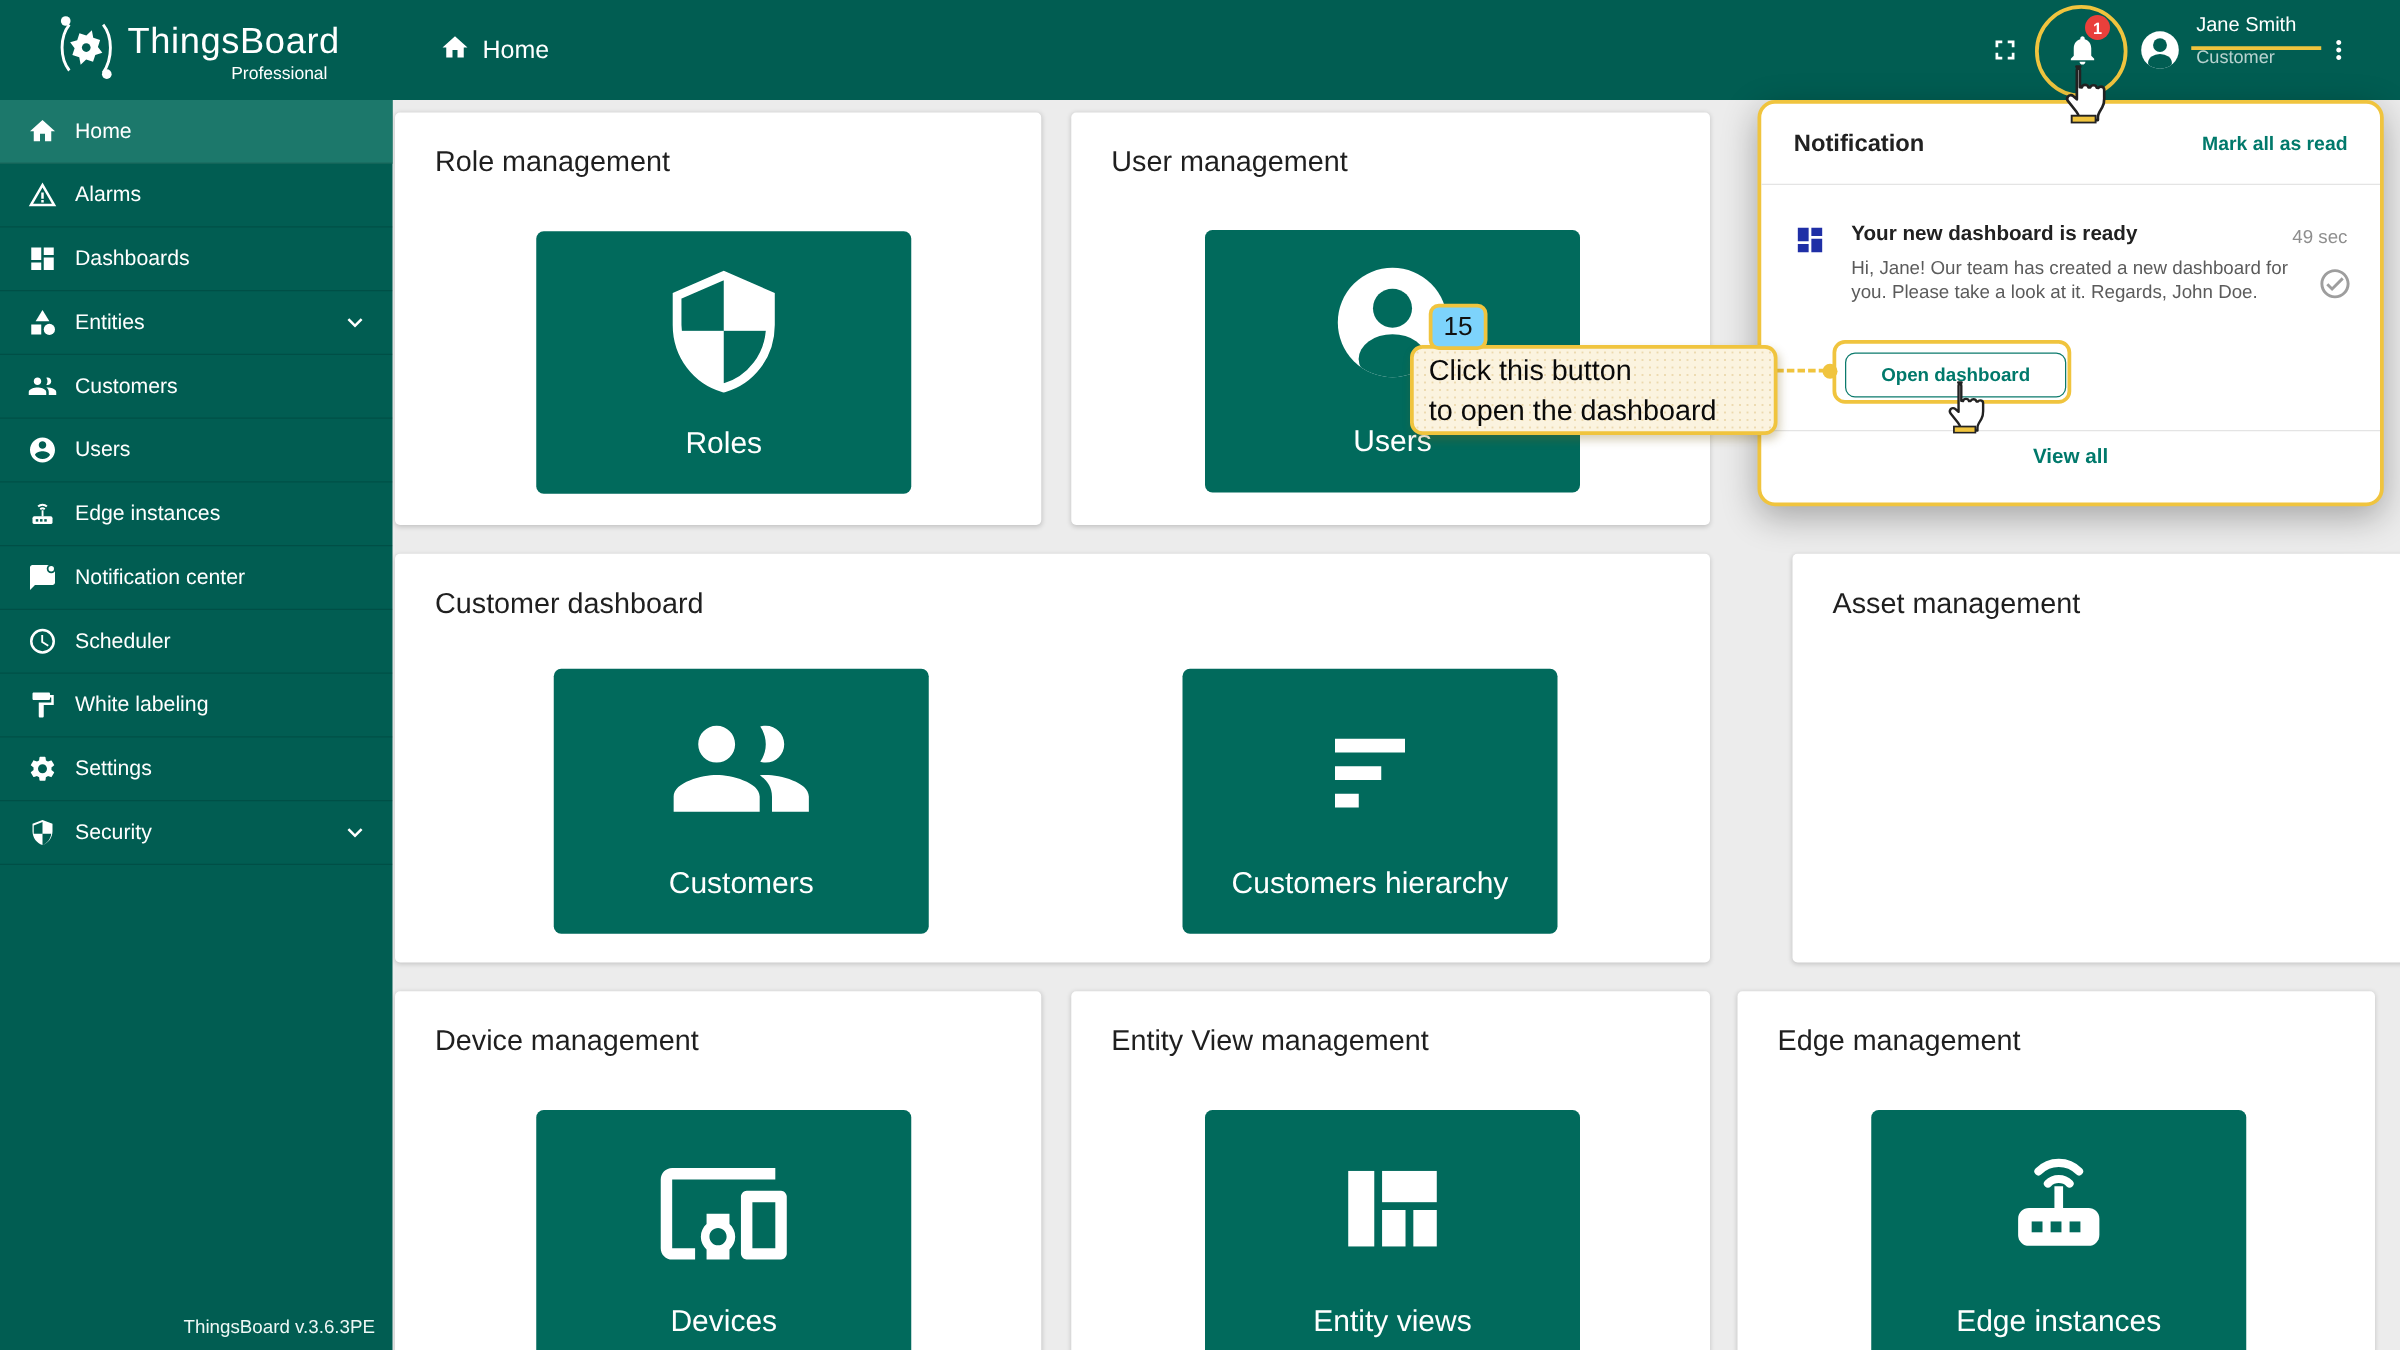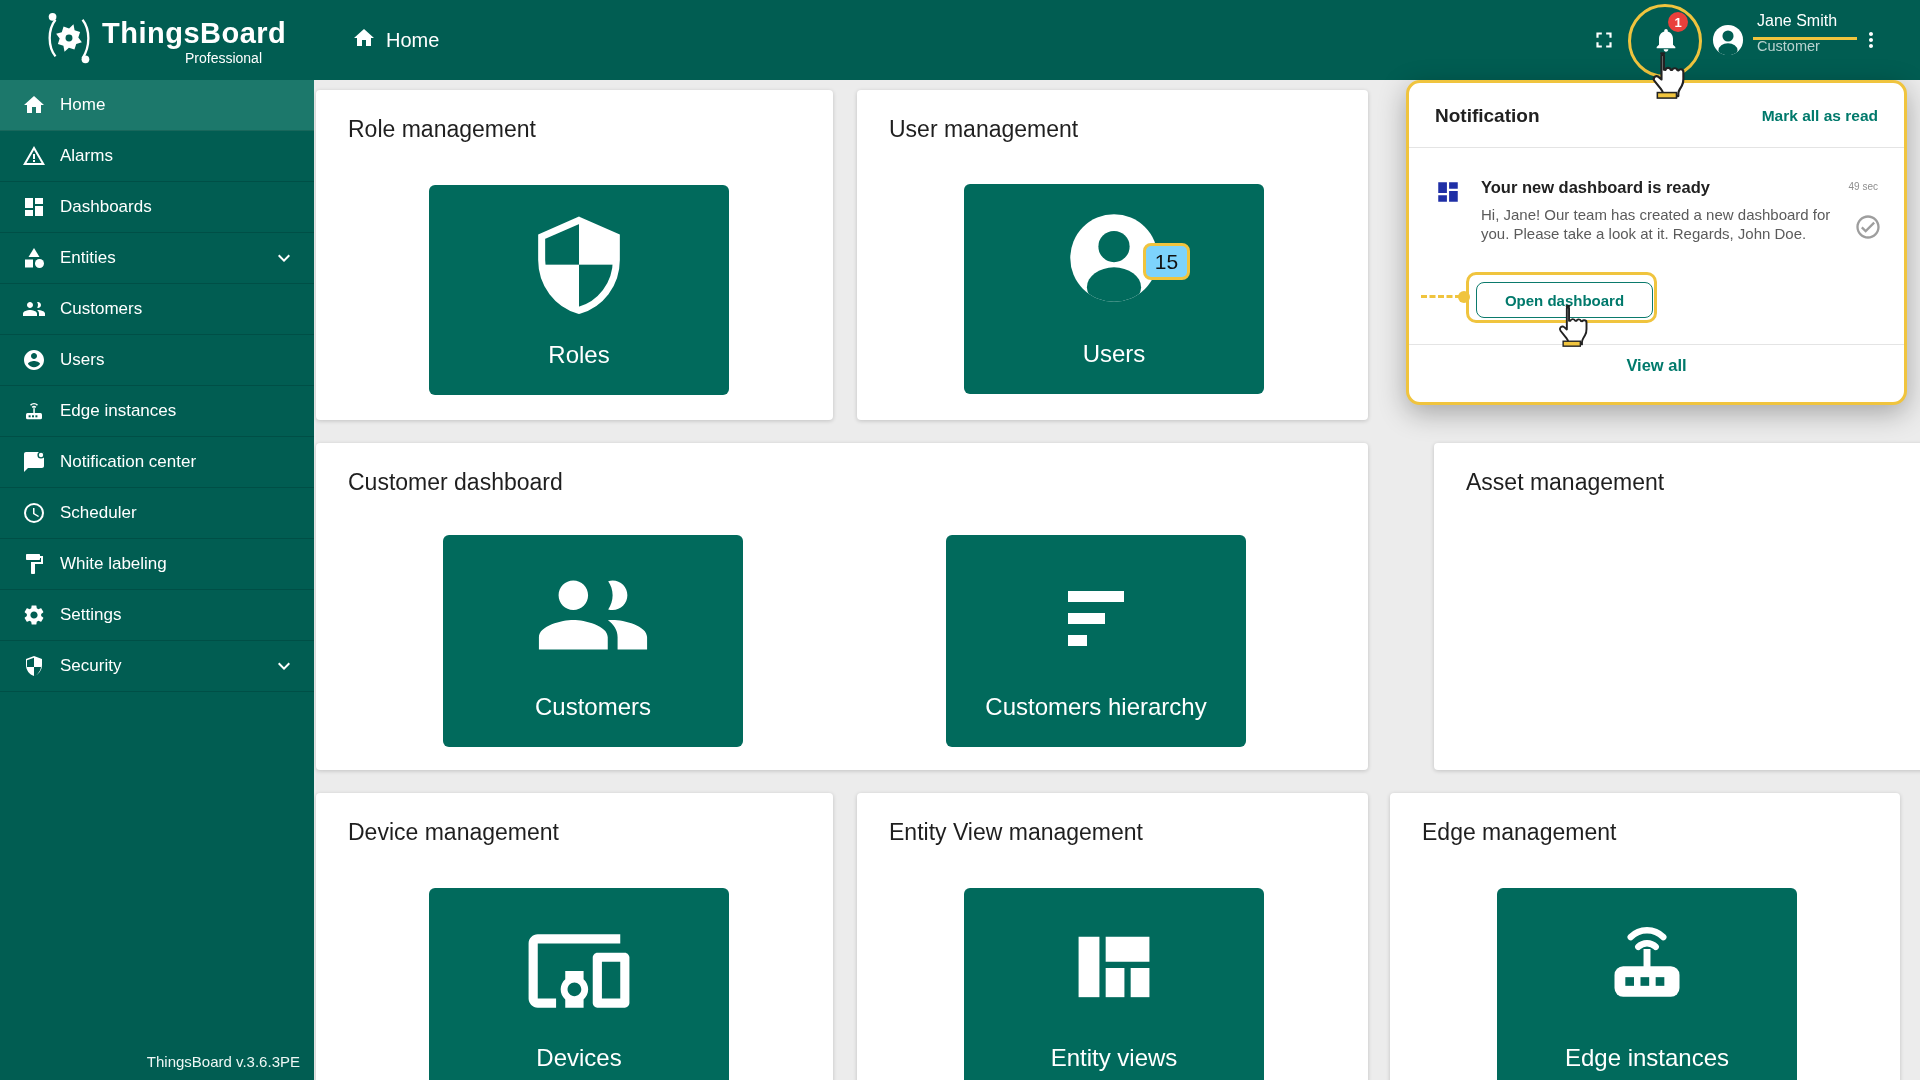--- a/index.html
+++ b/index.html
@@ -3,21 +3,21 @@
 <meta charset="utf-8">
 <style>
   * { margin:0; padding:0; box-sizing:border-box; }
   html,body { width:1920px; height:1080px; overflow:hidden; background:#ececec;
               font-family:"Liberation Sans", sans-serif; }
   #screen { position:relative; width:1920px; height:1080px; overflow:hidden; background:#ececec; }
 
   
   .topbar { position:absolute; left:0; top:0; width:1920px; height:80px; background:#015d52; z-index:40; }
   .logo { position:absolute; left:40px; top:8px; width:235px; height:64px; }
-  .logo-title { position:absolute; left:62px; top:9px; color:#fff; font-size:29px; font-weight:700; letter-spacing:.5px; }
+  .logo-title { position:absolute; left:62px; top:9px; color:#fff; font-size:29px; font-weight:400; letter-spacing:.5px; }
   .logo-sub { position:absolute; left:0; top:42px; width:222px; text-align:right; color:#fff; font-size:14px; font-weight:400; }
   .breadcrumb { position:absolute; left:352px; top:0; height:80px; display:flex; align-items:center; gap:10px; color:#fff; }
   .breadcrumb-label { font-size:20px; font-weight:500; }
   .icon-btn { position:absolute; top:27px; width:26px; height:26px; cursor:pointer; }
   .gold-ring { position:absolute; left:1628px; top:4px; width:74px; height:74px; border:3.5px solid #f0c43e; border-radius:50%; z-index:60; }
   .bell { position:absolute; left:1652px; top:26px; width:28px; height:28px; }
   .badge { position:absolute; left:1668px; top:12px; min-width:20px; height:20px; border-radius:10px; background:#e9403b;
            color:#fff; font-size:13px; font-weight:700; display:flex; align-items:center; justify-content:center; z-index:61; }
   .avatar { position:absolute; left:1709px; top:21px; width:38px; height:38px; }
   .user-block { position:absolute; left:1757px; top:12px; width:104px; }
@@ -44,21 +44,21 @@
   .tile-icon { position:absolute; left:50%; transform:translateX(-50%); }
 
   
   .popup { position:absolute; left:1406px; top:80px; width:501px; height:325px; background:#fff; border:3px solid #f0c43e;
            border-radius:14px; box-shadow:0 8px 28px rgba(0,0,0,.30); z-index:50; }
   .popup-title { position:absolute; left:26px; top:22px; font-size:19px; font-weight:700; color:#212121; }
   .popup-markall { position:absolute; right:26px; top:24px; font-size:15.5px; font-weight:700; color:#00796b; cursor:pointer; }
   .popup-div1 { position:absolute; left:0; top:64px; width:100%; height:1px; background:#e4e4e4; }
   .notif-icon { position:absolute; left:26px; top:96px; width:26px; height:26px; }
   .notif-title { position:absolute; left:72px; top:95px; font-size:16.5px; font-weight:700; color:#212121; }
-  .notif-time { position:absolute; right:26px; top:98px; font-size:10px; color:#8e8e8e; }
+  .notif-time { position:absolute; right:26px; top:98px; font-size:15px; color:#8e8e8e; }
   .notif-body { position:absolute; left:72px; top:122px; width:356px; font-size:15px; line-height:19px; color:#5b5b5b; }
   .notif-check { position:absolute; right:22px; top:130px; width:28px; height:28px; cursor:pointer; }
   .open-btn { position:absolute; left:67px; top:199px; width:177px; height:36px; border:1.5px solid #0b7a6c; border-radius:8px;
               background:#fff; color:#00796b; font-size:15px; font-weight:700; display:flex; align-items:center; justify-content:center; cursor:pointer; }
   .popup-div2 { position:absolute; left:0; top:261px; width:100%; height:1px; background:#e4e4e4; }
   .popup-viewall { position:absolute; left:0; top:273px; width:100%; text-align:center; font-size:16.5px; font-weight:700; color:#00796b; cursor:pointer; }
 
   
   .ann-outline-btn { position:absolute; left:1466px; top:272px; width:191px; height:51px; border:3px solid #f0c43e; border-radius:10px; z-index:55; }
   .ann-dash { position:absolute; left:1421px; top:295px; width:40px; border-top:3.5px dashed #f0c43e; z-index:56; }
@@ -410,20 +410,24 @@
 
     <div class="popup-div2"></div>
     <div class="popup-viewall">View all</div>
   </div>
 
   <div class="ann-outline-btn"></div>
   <div class="ann-dash"></div>
   <div class="ann-dot"></div>
 
   <div class="step-chip">15</div>
+  <div class="tooltip">
+    <div class="tooltip-line">Click this button</div>
+    <div class="tooltip-line">to open the dashboard</div>
+  </div>
 
   <span class="cursor" style="left:1645px;top:50px">
     <svg viewBox="0 0 26 32" width="40" height="49">
       <path d="M10.5 2.2c1 0 1.8.8 1.8 1.8v8.9l1 .1c.2-.8.9-1.3 1.7-1.3.9 0 1.6.5 1.8 1.3h.9c.25-.65.9-1.1 1.65-1.1.85 0 1.55.55 1.75 1.3l.8.1c.3-.45.8-.7 1.4-.7.95 0 1.7.75 1.7 1.7v4.6c0 1.7-.3 3.2-1 4.4l-1.5 2.6c-.5.9-.8 1.6-.8 2.6v1.6h-10v-1.5c0-1.1-.5-2-1.3-3l-4.3-5.4c-.55-.7-.6-1.7-.05-2.4.65-.85 1.9-.95 2.7-.25l1.95 1.7V4c0-1 .8-1.8 1.8-1.8z" fill="#fff" stroke="#222" stroke-width="1.4" stroke-linejoin="round"></path>
       <rect x="8" y="27.8" width="12.5" height="3.6" fill="#f0c43e" stroke="#222" stroke-width="1"></rect>
     </svg>
   </span>
 
   <span class="cursor" style="left:1552px;top:303px">
     <svg viewBox="0 0 26 32" width="36" height="44">

